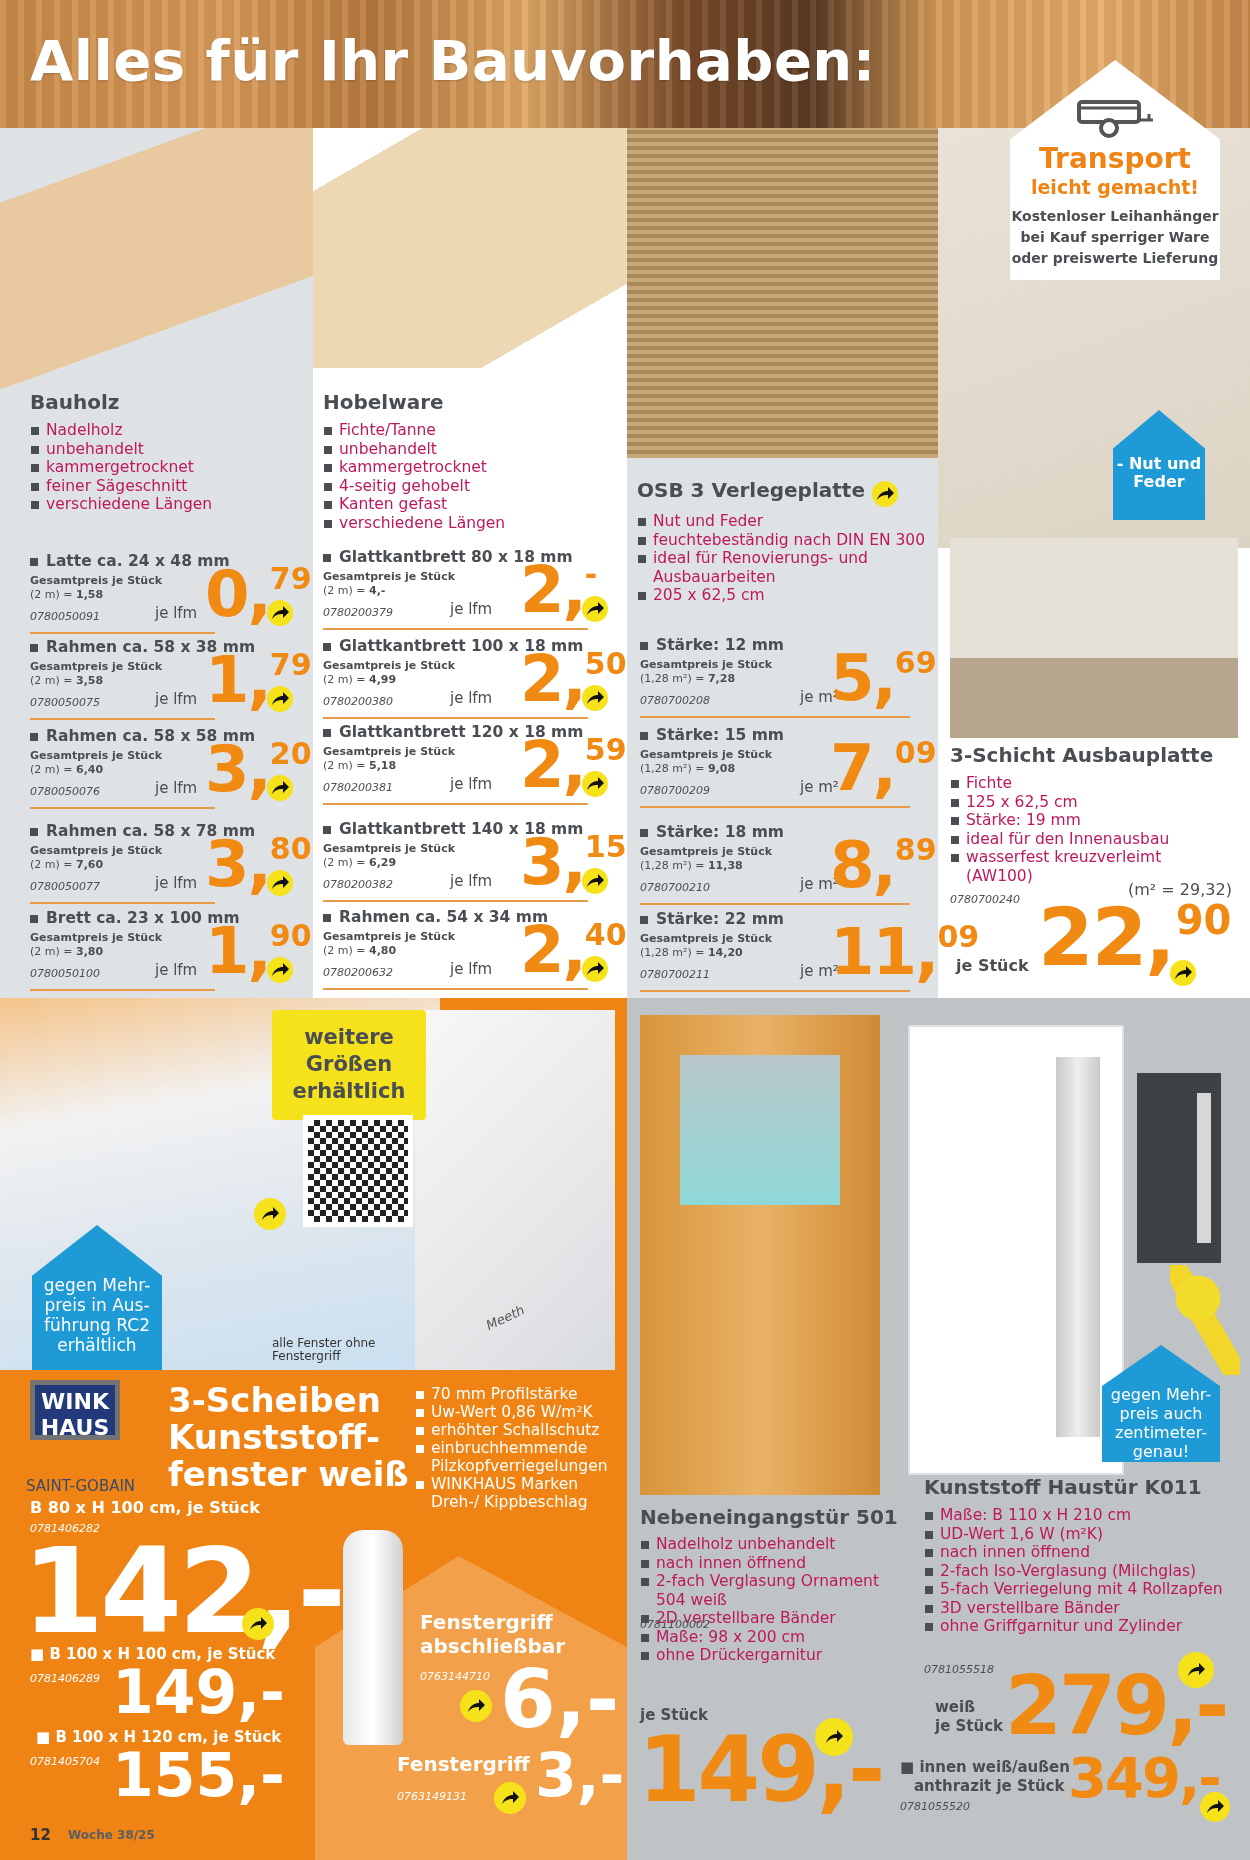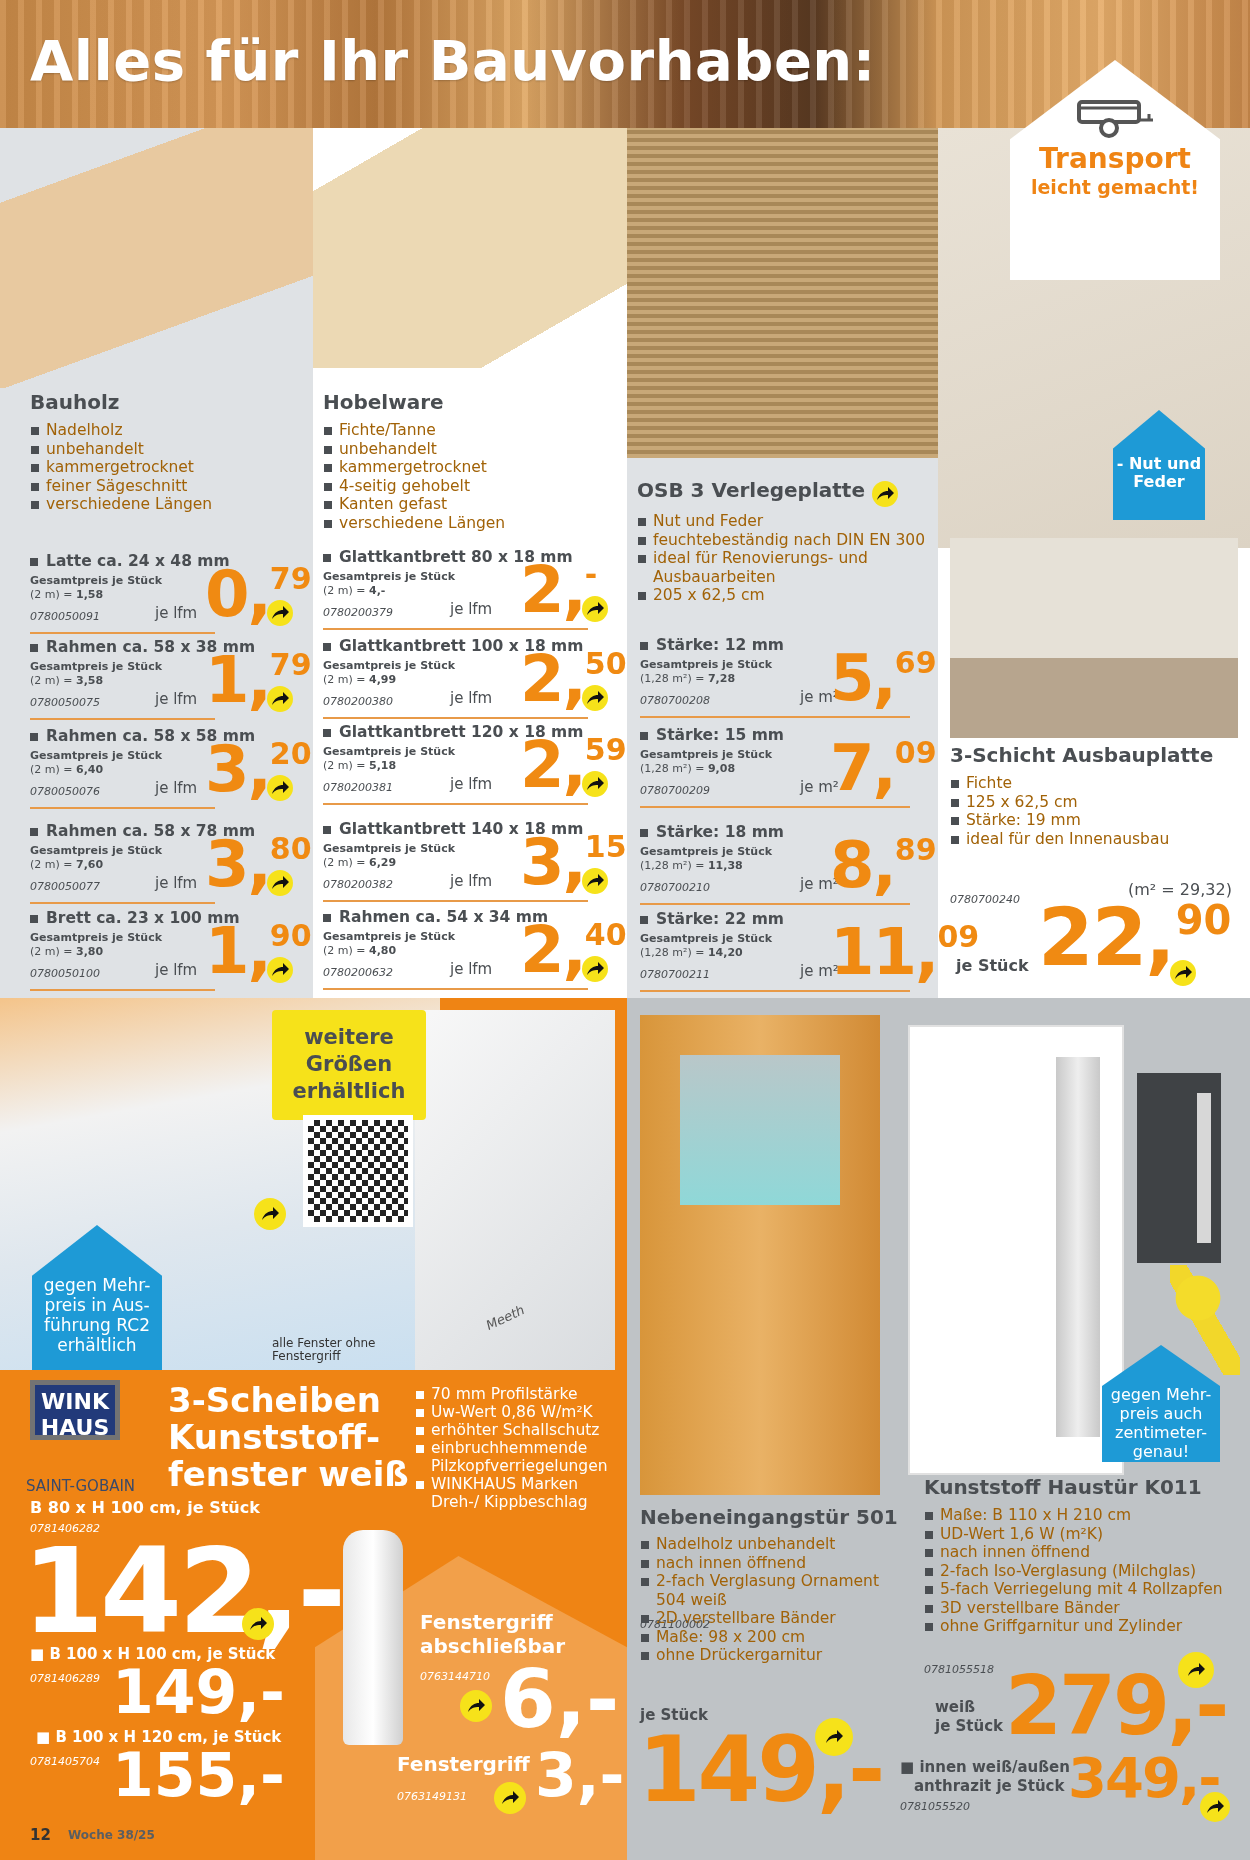--- a/index.html
+++ b/index.html
@@ -13,21 +13,21 @@
 .c2{left:313px;width:314px;background:#fff}
 .c3{left:627px;width:311px;background:#dfe2e5}
 .c4{left:938px;width:312px;background:#fff}
 .prod-img{position:absolute;left:0;top:0;width:100%}
 .wood1{height:260px;background:linear-gradient(160deg,#dfe2e5 0 20%,#e8c9a0 20% 70%,#dfe2e5 70%)}
 .wood2{height:240px;background:linear-gradient(150deg,#fff 0 15%,#ecd9b4 15% 80%,#fff 80%)}
 .wood3{height:330px;background:repeating-linear-gradient(0deg,#c8a878 0 4px,#a88858 4px 8px)}
 .wood4{height:420px;background:linear-gradient(160deg,#e9e2d6,#dcd3c4)}
 .room{left:12px;top:410px;width:288px;height:200px;background:linear-gradient(180deg,#e6e1d7 0 60%,#b7a58e 60% 100%)}
 .title{font-family:"DejaVu Sans",sans-serif;font-weight:bold;font-size:20px;color:#4a4e52}
-.bullets{list-style:none;font-size:15.5px;line-height:18.5px;color:#a16207}
+.bullets{list-style:none;font-size:15.5px;line-height:18.5px;color:#be185d}
 .bullets li{padding-left:16px;position:relative}
 .bullets li:before{content:"";position:absolute;left:1px;top:6px;width:8px;height:8px;background:#4a4e52}
 .item{position:absolute;width:100%;height:88px}
 .item .name{position:absolute;top:0;left:30px;font-weight:bold;font-size:15.5px;color:#4a4e52}
 .item .name:before{content:"";display:inline-block;width:8px;height:8px;background:#4a4e52;margin-right:8px;vertical-align:middle}
 .item .gp{position:absolute;top:22px;left:30px;font-size:11px;font-weight:bold;line-height:13px}
 .item .gp2{position:absolute;top:36px;left:30px;font-size:11px;line-height:13px}
 .item .gp2 b{font-weight:bold}
 .item .sku{position:absolute;top:58px;left:30px;font-size:11px;font-style:italic}
 .item .unit{position:absolute;top:52px;font-size:15px}
@@ -111,20 +111,21 @@
 <div class="abs col c4">
   <div class="prod-img wood4"></div>
   <div class="abs room"></div>
   <div class="bluehouse" style="left:175px;top:282px;width:92px;height:110px;padding-top:45px;font-size:16px;line-height:18px;">- Nut und Feder</div>
   <div class="abs title" style="left:12px;top:615px;text-align:center;">3-Schicht Ausbauplatte</div>
   <ul class="abs bullets" style="left:12px;top:646px;width:280px;">
     <li>Fichte</li>
     <li>125 x 62,5 cm</li>
     <li>Stärke: 19 mm</li>
     <li>ideal für den Innenausbau</li>
+    <li>wasserfest kreuzverleimt (AW100)</li>
   </ul>
   <div class="abs" style="left:12px;top:765px;font-size:11px;font-style:italic;">0780700240</div>
   <div class="abs" style="left:190px;top:752px;font-size:16px;">(m² = 29,32)</div>
   <div class="abs" style="left:18px;top:828px;font-size:16px;font-weight:bold;">je Stück</div>
   <div class="price" style="left:100px;top:770px;"><span class="big" style="font-size:80px">22</span><span style="font-size:80px">,</span><span class="cents" style="font-size:40px">90</span></div>
   <div class="arrow" style="left:232px;top:832px;">
       <svg viewBox="0 0 18 14">
         <path d="M1 13 C3 6 8 4 12 4 V0 L18 6 L12 12 V8 C7 8 4 9 1 13Z" fill="#111"></path>
       </svg>
     </div>
@@ -133,20 +134,25 @@
 <div class="abs transport">
   <svg class="abs" style="left:65px;top:38px;" width="80" height="40" viewBox="0 0 80 40">
       <rect x="4" y="4" width="60" height="20" rx="3" fill="none" stroke="#555" stroke-width="4"></rect>
       <line x1="4" y1="10" x2="64" y2="10" stroke="#555" stroke-width="3"></line>
       <circle cx="34" cy="30" r="8" fill="#fff" stroke="#555" stroke-width="4"></circle>
       <line x1="64" y1="22" x2="78" y2="22" stroke="#555" stroke-width="3"></line>
       <line x1="74" y1="16" x2="74" y2="22" stroke="#555" stroke-width="3"></line>
     </svg>
   <div class="abs" style="left:0;width:210px;top:82px;text-align:center;color:#ef8414;font-weight:bold;font-size:28px;">Transport</div>
   <div class="abs" style="left:0;width:210px;top:116px;text-align:center;color:#ef8414;font-weight:bold;font-size:19px;">leicht gemacht!</div>
+  <div class="abs" style="left:0;width:210px;top:146px;text-align:center;font-size:14px;line-height:21px;color:#4a4e52;font-weight:bold;">
+    <div>Kostenloser Leihanhänger</div>
+      <div>bei Kauf sperriger Ware</div>
+      <div>oder preiswerte Lieferung</div>
+  </div>
 </div>
 
 <div id="bauholz-items"></div>
 
 <div class="abs row2left"></div>
 <div class="abs winimg"></div>
 <div class="abs frame">
   <div class="abs" style="left:70px;top:300px;font-size:13px;font-style:italic;color:#555;transform:rotate(-25deg);">Meeth</div>
 </div>
 <div class="abs yellowbox">

